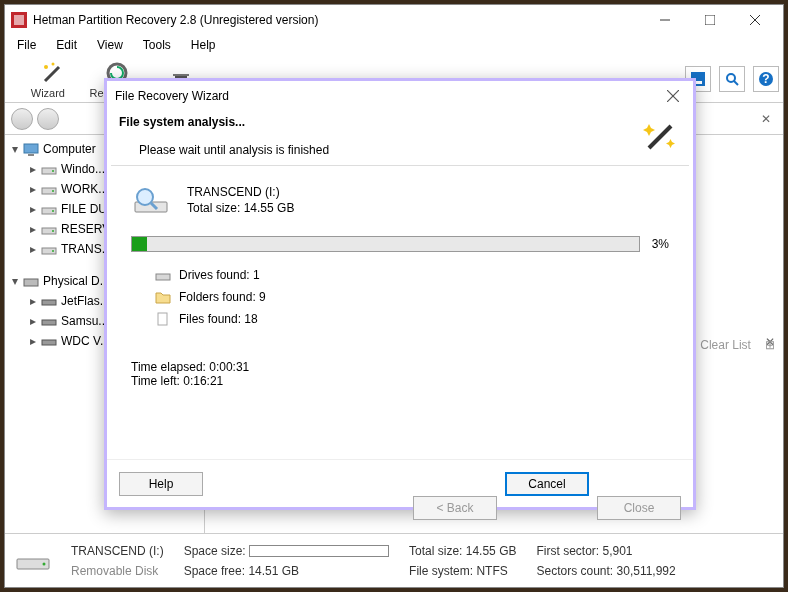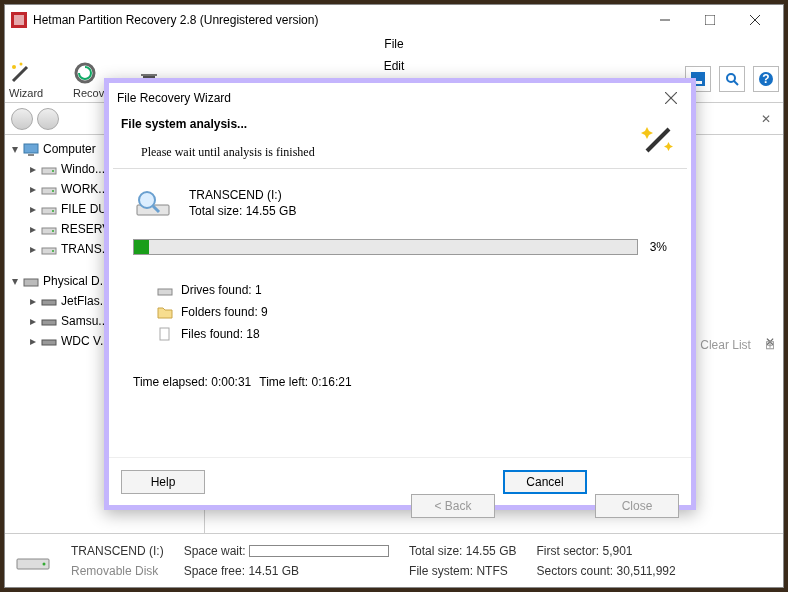--- a/index.html
+++ b/index.html
@@ -8,26 +8,26 @@
 
 
 .titlebar { height: 30px; background: #fff; display: flex; align-items: center; padding: 0 6px; }
 .titlebar .app-icon { width: 16px; height: 16px; margin-right: 6px; }
 .titlebar .title { flex: 1; color: #000; font-size: 12px; }
 .titlebar .winbtns { display: flex; }
 .titlebar .winbtn { width: 45px; height: 28px; display: flex; align-items: center; justify-content: center; color: #333; }
 .titlebar .winbtn svg { width: 10px; height: 10px; }
 
 
-.menubar { height: 20px; display: flex; align-items: center; padding: 0 4px; gap: 4px; flex-direction: column; }
+.menubar { height: 20px; display: flex; align-items: center; padding: 0 4px; gap: 4px; }
 .menubar .menu { padding: 2px 8px; }
 
 
 .toolbar { height: 48px; display: flex; align-items: center; border-bottom: 1px solid #ccc; padding: 0 4px; gap: 8px; }
-.toolbtn { display: flex; flex-direction: column; align-items: flex-start; justify-content: center; width: 56px; height: 44px; }
+.toolbtn { display: flex; flex-direction: column; align-items: flex-end; justify-content: center; width: 56px; height: 44px; }
 .toolbtn .ticon { width: 24px; height: 24px; }
 .toolbtn span { font-size: 11px; color: #333; margin-top: 2px; }
 .toolspacer { flex: 1; }
 .smallbtn { width: 26px; height: 26px; border: 1px solid #bbb; display: flex; align-items: center; justify-content: center; }
 
 
 .navbar { height: 32px; display: flex; align-items: center; border-bottom: 1px solid #ccc; padding: 0 6px; gap: 4px; }
 .navorb { width: 22px; height: 22px; border-radius: 50%; background: linear-gradient(#eee,#ccc); border: 1px solid #aaa; }
 
 
@@ -49,42 +49,42 @@
 
 
 .statusbar { height: 54px; border-top: 1px solid #ccc; display: flex; align-items: center; padding: 6px 10px; gap: 20px; }
 .statusbar .dico { width: 36px; height: 24px; }
 .stcol { display: flex; flex-direction: column; gap: 6px; }
 .stlbl { font-size: 12px; color: #333; }
 .stbar { display: inline-block; width: 140px; height: 12px; border: 1px solid #888; vertical-align: middle; }
 .main-close2 { position: absolute; right: 8px; top: 200px; color: #666; }
 
 
-.modal { position: absolute; top: 78px; left: 104px; width: 592px; height: 432px; background: #fff; border: 5px solid #c4b5fd; box-shadow: 0 4px 16px rgba(0,0,0,0.3); display: flex; flex-direction: column; }
+.modal { position: absolute; top: 78px; left: 104px; width: 592px; height: 432px; background: #fff; border: 3px solid #c4b5fd; box-shadow: 0 4px 16px rgba(0,0,0,0.3); display: flex; flex-direction: column; }
 .modal-title { height: 30px; display: flex; align-items: center; padding: 0 8px; }
 .modal-title .t { flex: 1; font-size: 12px; }
 .modal-title .x { width: 24px; height: 24px; display: flex; align-items: center; justify-content: center; color: #555; }
 .modal-head { padding: 4px 12px 8px 12px; display: flex; align-items: center; }
 .modal-head .txt { flex: 1; }
 .modal-head .txt .h1 { font-weight: bold; }
-.modal-head .txt .h2 { padding-left: 20px; margin-top: 14px; font-family: Liberation Serif, serif; }
+.modal-head .txt .h2 { padding-left: 20px; margin-top: 14px; }
 .wandicon { width: 40px; height: 36px; }
 .modal-sep { height: 1px; background: #ddd; margin: 0 4px; }
 .modal-body { flex: 1; padding: 18px 24px 8px 24px; }
 .driveinfo { display: flex; align-items: center; gap: 16px; }
 .driveinfo .dicon { width: 40px; height: 32px; }
 .driveinfo .dtxt .dn { font-size: 12px; }
 .driveinfo .dtxt .ds { font-size: 12px; margin-top: 2px; }
 .progress { margin-top: 20px; display: flex; align-items: center; gap: 12px; }
 .progress .bar { flex: 1; height: 16px; border: 1px solid #999; background: #e8e8e8; position: relative; }
 .progress .bar .fill { position: absolute; left: 0; top: 0; bottom: 0; background: #1a9e1a; }
-.stats { margin-top: 28px; padding-left: 24px; display: flex; flex-direction: column; gap: 8px; }
+.stats { margin-top: 16px; padding-left: 24px; display: flex; flex-direction: column; gap: 8px; }
 .stats .row { display: flex; align-items: center; gap: 8px; }
 .stats .row .ico { width: 16px; height: 14px; }
-.times { margin-top: 34px; display: flex; flex-direction: row; gap: 8px; }
+.times { margin-top: 34px; display: flex; flex-direction: column; }
 .modal-foot { height: 48px; display: flex; align-items: center; padding: 0 12px; gap: 8px; border-top: 1px solid #eee; }
 .modal-foot .spacer { flex: 1; }
 .mbtn { min-width: 84px; height: 24px; border: 1px solid #aaa; background: #f4f4f4; display: flex; align-items: center; justify-content: center; font-size: 12px; }
 .mbtn.disabled { color: #999; margin-top: 48px; }
 .mbtn.primary { border: 2px solid #0078d7; }
 
 svg { display: block; }
 </style>
 </head>
 <body>
@@ -324,21 +324,21 @@
         <svg viewBox="0 0 36 24">
           <rect x="2" y="10" width="32" height="10" rx="1" fill="#ddd" stroke="#888"></rect>
           <circle cx="29" cy="15" r="1.5" fill="#3a3"></circle>
         </svg>
       </span>
     <div class="stcol">
       <span class="stlbl">TRANSCEND (I:)</span>
       <span class="stlbl" style="color:#888">Removable Disk</span>
     </div>
     <div class="stcol">
-      <span class="stlbl"><span>Space wait:</span> <span class="stbar"></span></span>
+      <span class="stlbl"><span>Space size:</span> <span class="stbar"></span></span>
       <span class="stlbl"><span>Space free:</span> <span>14.51 GB</span></span>
     </div>
     <div class="stcol">
       <span class="stlbl"><span>Total size:</span> <span>14.55 GB</span></span>
       <span class="stlbl"><span>File system:</span> <span>NTFS</span></span>
     </div>
     <div class="stcol">
       <span class="stlbl"><span>First sector:</span> <span>5,901</span></span>
       <span class="stlbl"><span>Sectors count:</span> <span>30,511,992</span></span>
     </div>

